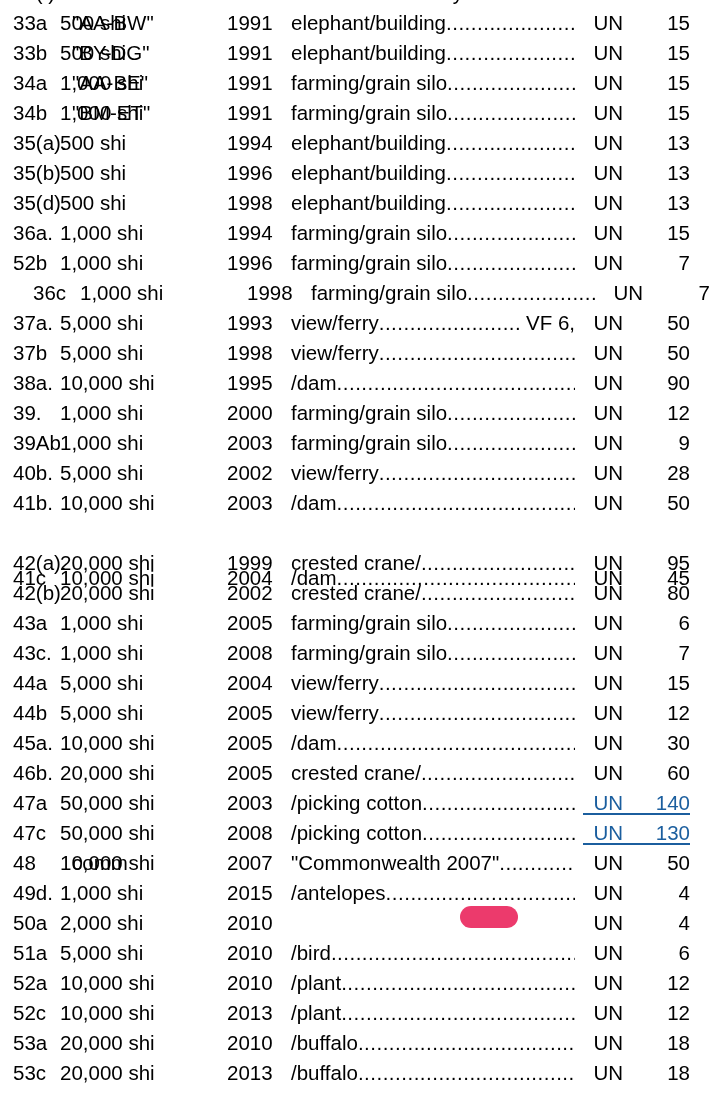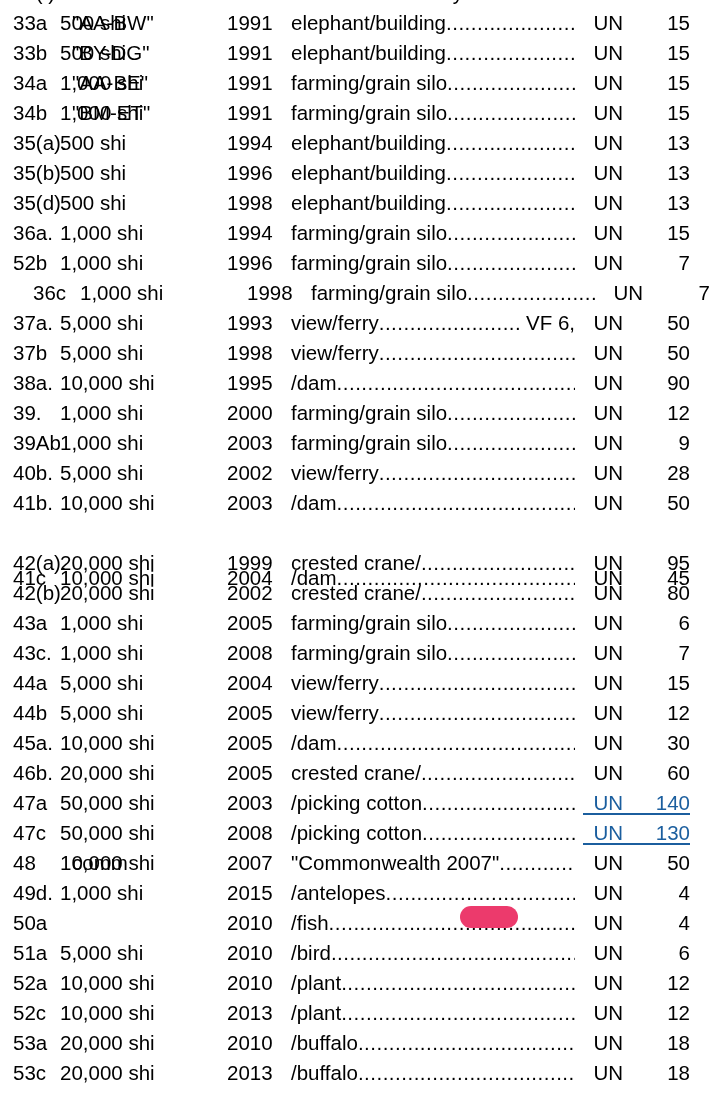--- a/index.html
+++ b/index.html
@@ -486,25 +486,22 @@
         <span class="c-year">2015</span>
         <span class="c-desc">
           <span class="txt">/antelopes</span>
           <span class="leader"></span>
         </span>
         <span class="c-grade">UN</span>
         <span class="c-val">4</span>
       </div>
       <div class="row" style="top: 908px;">
         <span class="c-num">50a</span>
+        <span class="c-denom">2,000 shi</span>
         <span class="c-year">2010</span>
-        <span class="c-desc">
-          <span class="txt">/fish</span>
-          <span class="leader"></span>
-        </span>
         <span class="c-grade">UN</span>
         <span class="c-val">4</span>
       </div>
       <div class="row" style="top: 938px;">
         <span class="c-num">51a</span>
         <span class="c-denom">5,000 shi</span>
         <span class="c-year">2010</span>
         <span class="c-desc">
           <span class="txt">/bird</span>
           <span class="leader"></span>

